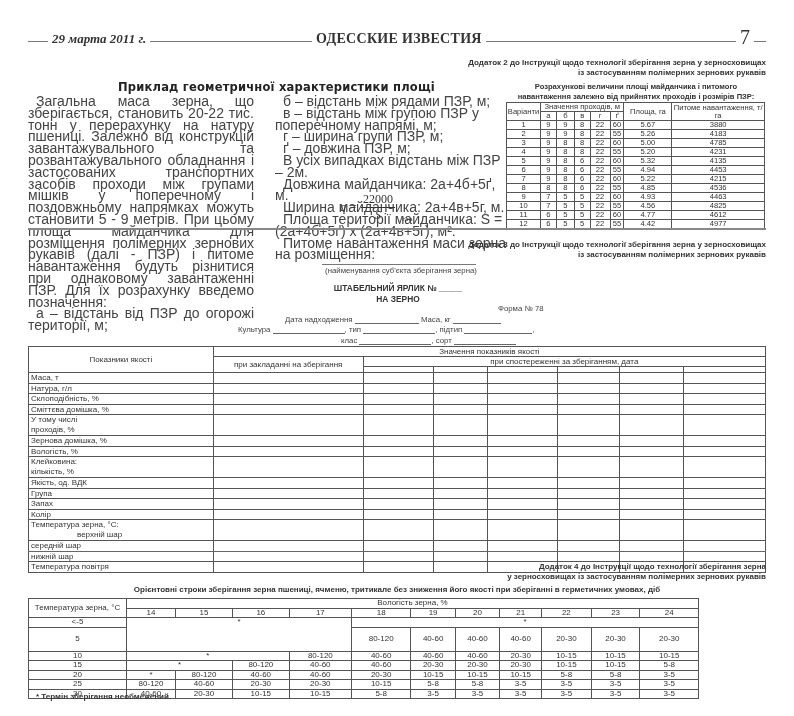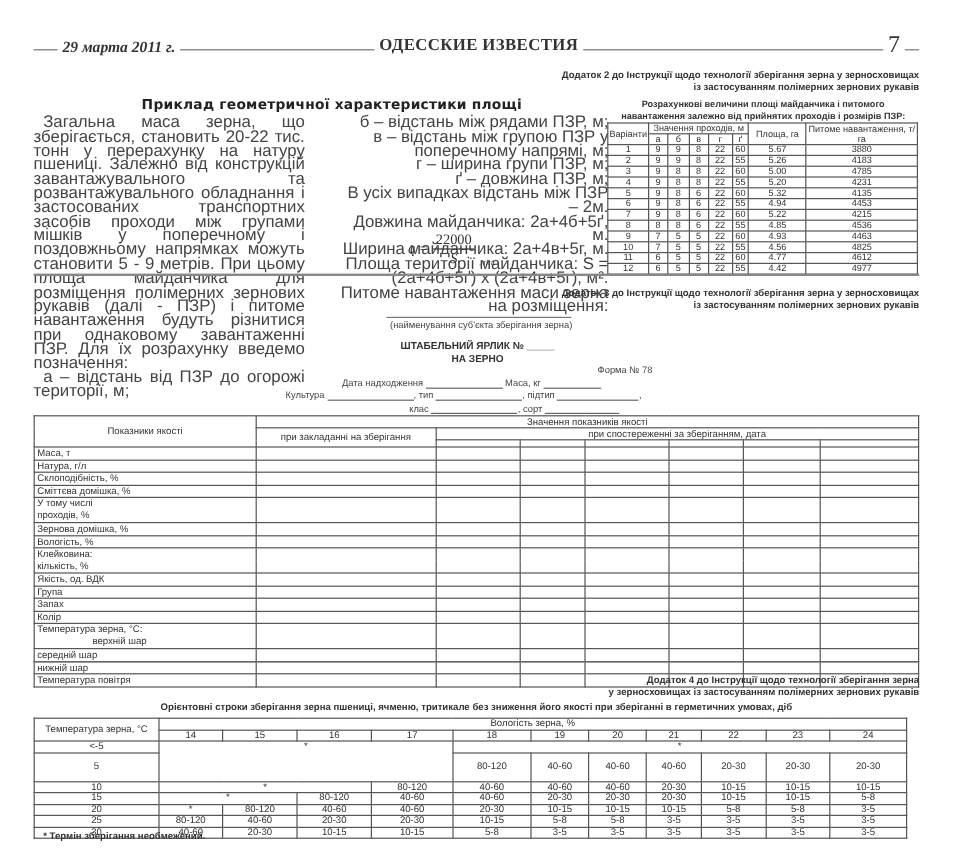--- a/index.html
+++ b/index.html
@@ -60,21 +60,21 @@
   <div>із застосуванням полімерних зернових рукавів</div>
 </div>
 
 <div class="abs section-title" style="left:118px;top:80px;">Приклад геометричної характеристики площі</div>
 
 <div class="abs body-text" style="left:28px;top:96px;width:226px;">
   <p>Загальна маса зерна, що зберігається, становить 20-22 тис. тонн у перерахунку на натуру пшениці. Залежно від конструкцій завантажувального та розвантажувального обладнання і застосованих транспортних засобів проходи між групами мішків у поперечному і поздовжньому напрямках можуть становити 5 - 9 метрів. При цьому площа майданчика для розміщення полімерних зернових рукавів (далі - ПЗР) і питоме навантаження будуть різнитися при однаковому завантаженні ПЗР. Для їх розрахунку введемо позначення:</p>
   <p>а – відстань від ПЗР до огорожі території, м;</p>
 </div>
 
-<div class="abs body-text right-col" style="left:275px;top:96px;width:232px;text-align:right;">
+<div class="abs body-text right-col" style="left:275px;top:96px;width:232px;text-align:left;">
   <p>б – відстань між рядами ПЗР, м;</p>
   <p>в – відстань між групою ПЗР у поперечному напрямі, м;</p>
   <p>г – ширина групи ПЗР, м;</p>
   <p>ґ – довжина ПЗР, м;</p>
   <p>В усіх випадках відстань між ПЗР – 2м.</p>
   <p>Довжина майданчика: 2а+4б+5ґ, м.</p>
   <p>Ширина майданчика: 2а+4в+5г, м.</p>
   <p>Площа території майданчика: S = (2а+4б+5ґ) х (2а+4в+5г), м².</p>
   <p>Питоме навантаження маси зерна на розміщення:</p>
 </div>
@@ -505,21 +505,21 @@
 
 <div class="abs divider" style="left:28px;top:551px;width:738px;background:#666;height:1px;"></div>
 
 <div class="abs appendix" style="left:330px;top:562px;width:436px;">
   <div>Додаток 4 до Інструкції щодо технології  зберігання зерна</div>
   <div>у зерносховищах із застосуванням полімерних зернових рукавів</div>
 </div>
 
 <div class="abs" style="left:28px;top:585px;width:738px;text-align:center;font-size:8px;font-weight:bold;color:#333;">Орієнтовні строки зберігання зерна пшениці, ячменю, тритикале без зниження його якості при зберіганні в герметичних умовах, діб</div>
 
-<table class="abs t3" style="left:28px;top:598px;width:728px;">
+<table class="abs t3" style="left:28px;top:598px;width:671px;">
   <colgroup>
     <col style="width:105px">
       <col style="width:54px">
       <col style="width:63px">
       <col style="width:63px">
       <col style="width:69px">
       <col style="width:66px">
       <col style="width:49px">
       <col style="width:49px">
       <col style="width:46px">

